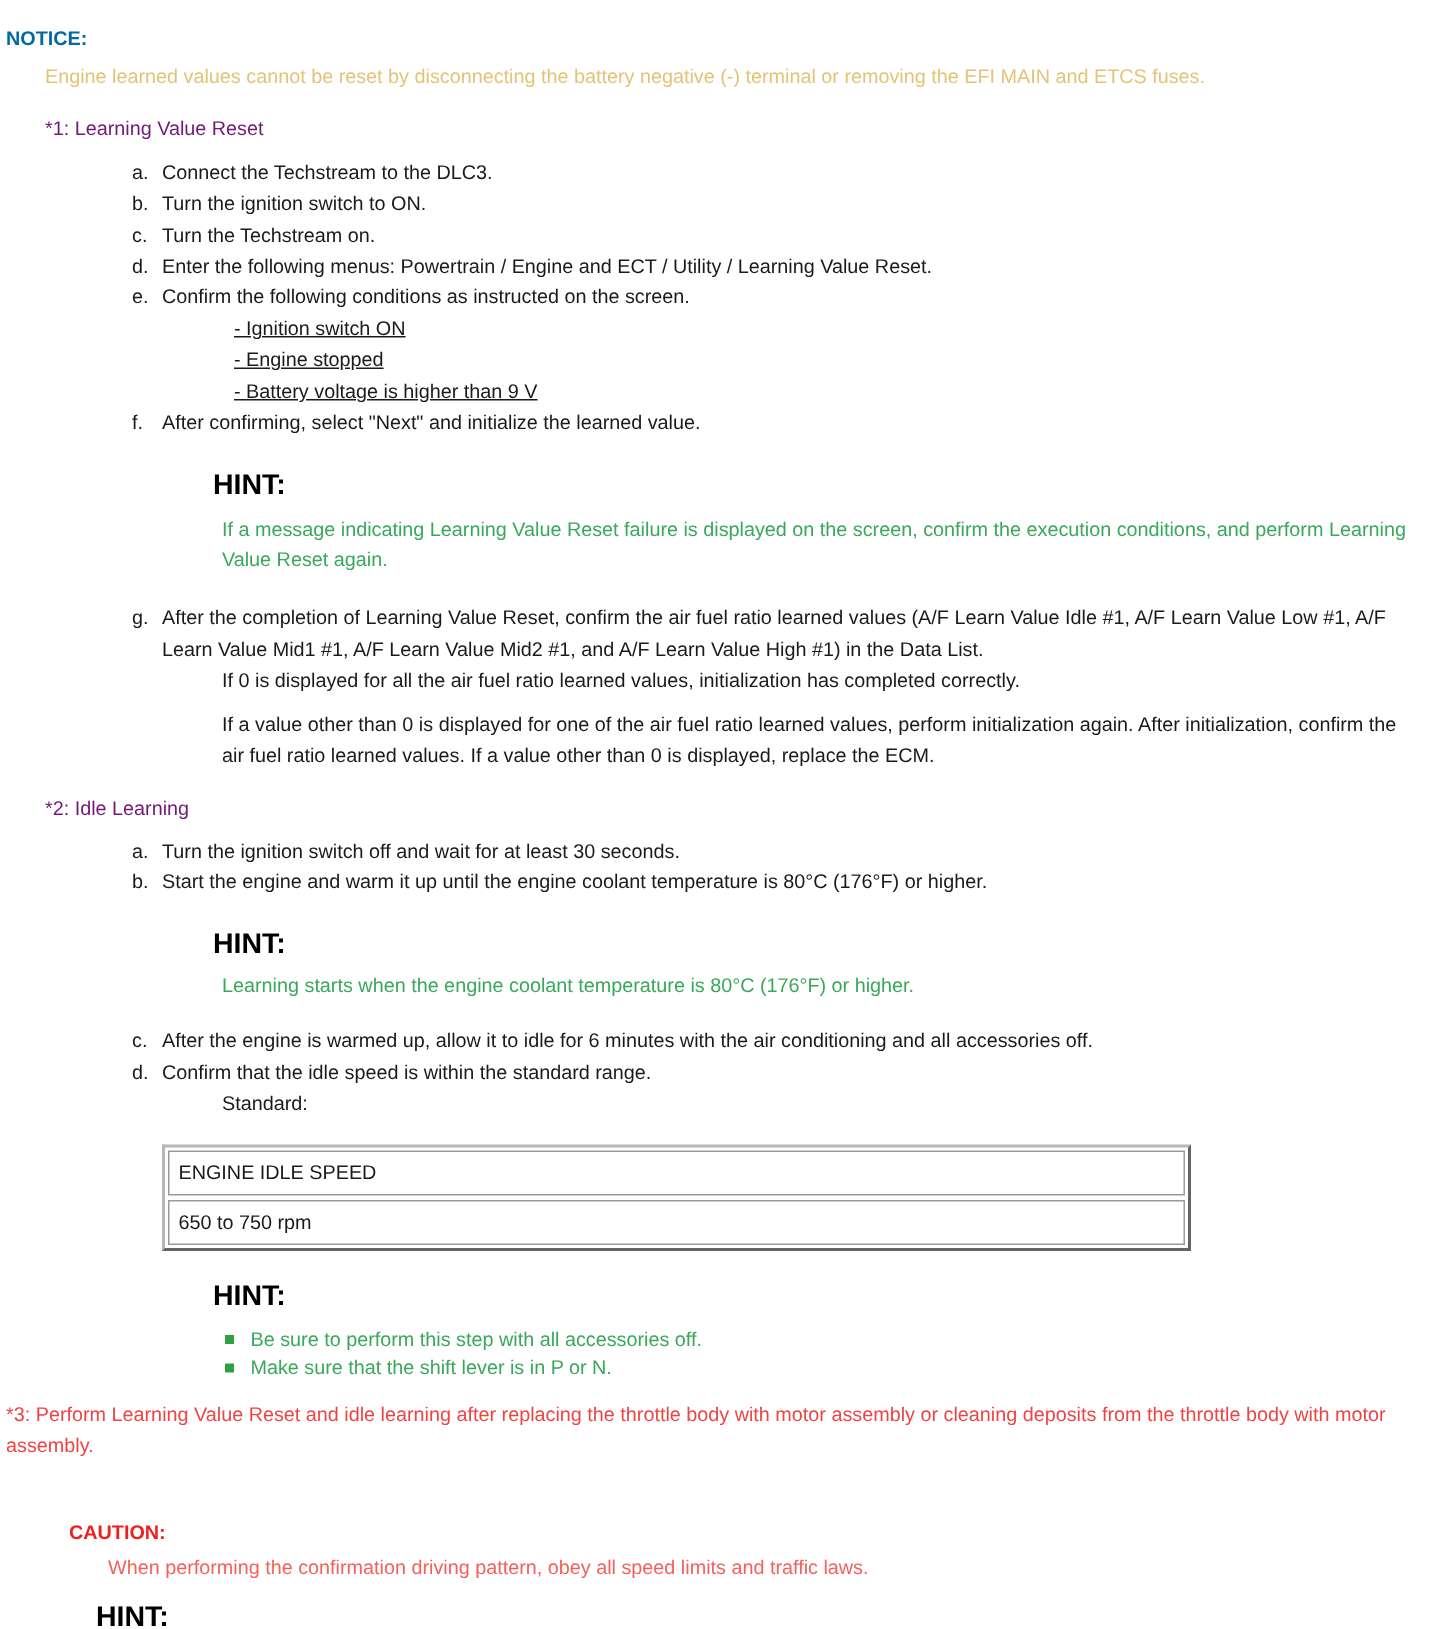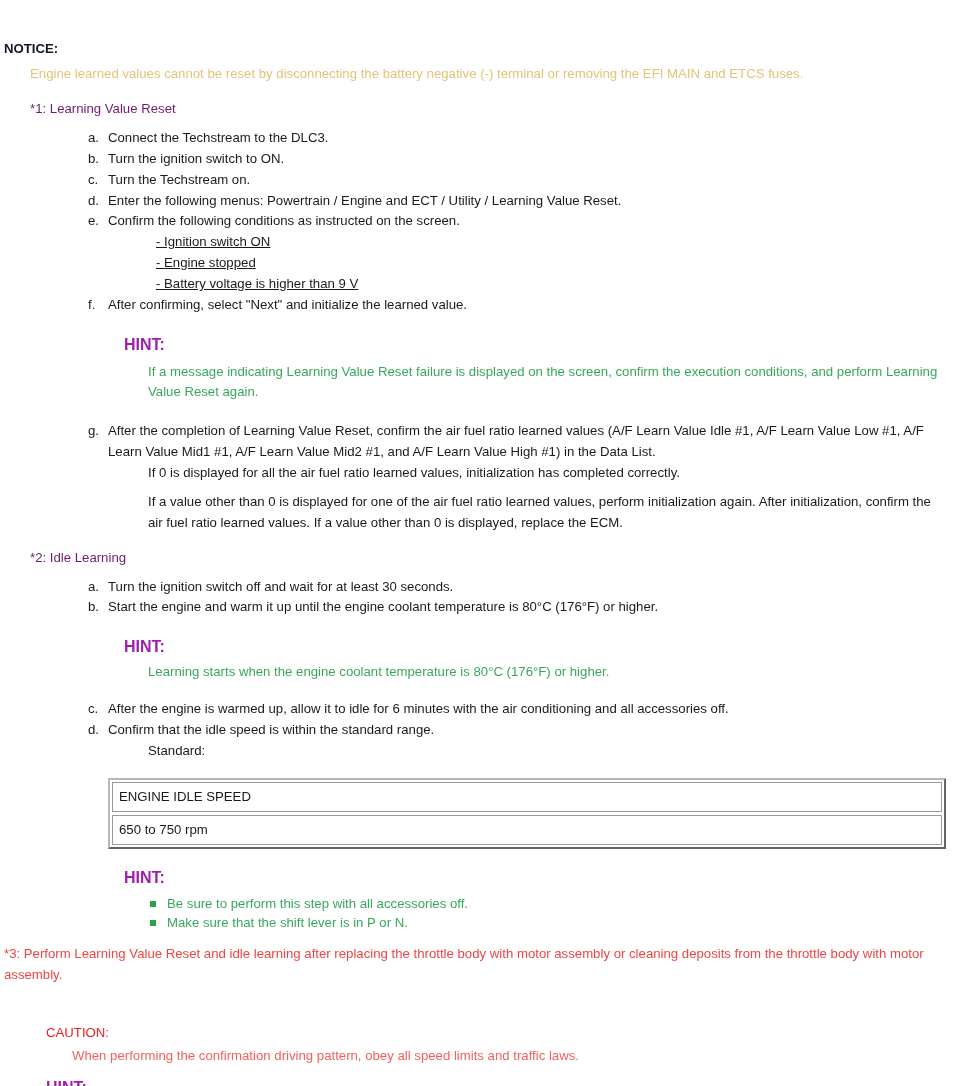--- a/index.html
+++ b/index.html
@@ -13,44 +13,45 @@
     font-family: "Liberation Sans", sans-serif;
     font-size: 13.2px;
     color: #1a1a1a;
     position: relative;
     overflow: hidden;
   }
   .page { padding: 0; }
 
   
   .notice-label {
-    color: #0f172a;
+    color: #0369a1;
     font-weight: bold;
     font-size: 13.2px;
-    margin: 41px 0 0 4px;
+    margin: 18px 0 0 4px;
   }
   .notice-body {
     color: #e3c377;
     margin: 10px 0 0 30px;
     font-size: 13.2px;
   }
 
   .hint-label {
-    color: #a21caf;
+    color: #000000;
     font-weight: bold;
-    font-size: 16px;
+    font-size: 19px;
+    margin-left: 18px;
   }
   .hint-body {
     color: #39a85a;
     font-size: 13.2px;
   }
 
   .caution-label {
     color: #f21d1d;
-    font-weight: normal;
+    font-weight: bold;
     font-size: 13.2px;
   }
   .caution-body {
     color: #f4615c;
     font-size: 13.2px;
   }
 
   
   .star-head {
     margin: 0 0 0 30px;
@@ -98,21 +99,21 @@
   .indent-block { margin-left: 124px; }
 
   .sp-8  { height: 8px; }
   .sp-12 { height: 12px; }
   .sp-16 { height: 16px; }
   .sp-20 { height: 20px; }
 
   
   .spec-table {
     margin-left: 108px;
-    width: 838px;
+    width: 686px;
     border: 2px outset #b8b8b8;
     background: #ffffff;
     padding: 2px;
     box-sizing: border-box;
   }
   .spec-row {
     border: 1px solid #9a9a9a;
     background: #ffffff;
     padding: 6px 6px 7px 6px;
     font-size: 13.2px;

